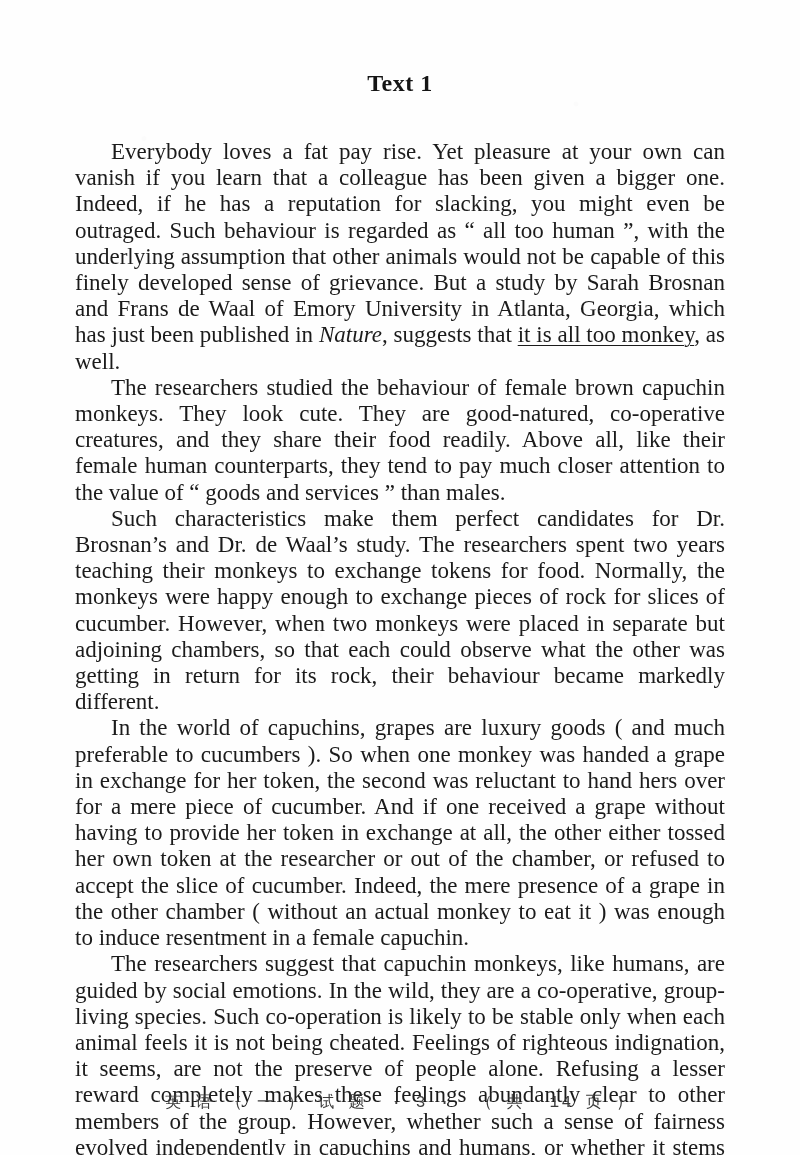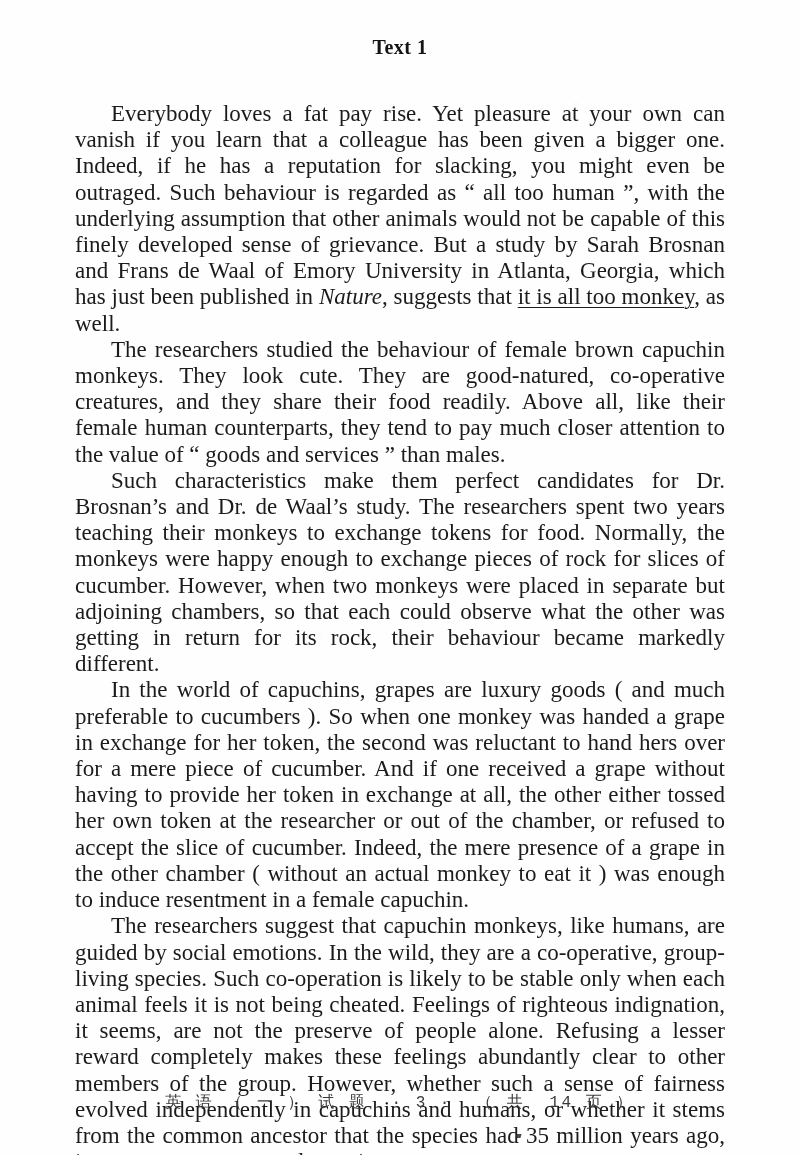--- a/index.html
+++ b/index.html
@@ -32,24 +32,24 @@
   .content {
     position: absolute;
     left: 75px;
     top: 0;
     width: 650px;
   }
 
   .doc-title {
     text-align: center;
     font-weight: bold;
-    font-size: 20px;
+    font-size: 24px;
     letter-spacing: 0.5px;
     margin: 0;
-    padding-top: 36px;
+    padding-top: 70px;
     padding-bottom: 0;
     color: #141414;
   }
 
   .body-copy {
     margin-top: 42px;
   }
 
   p.para {
     margin: 0;

